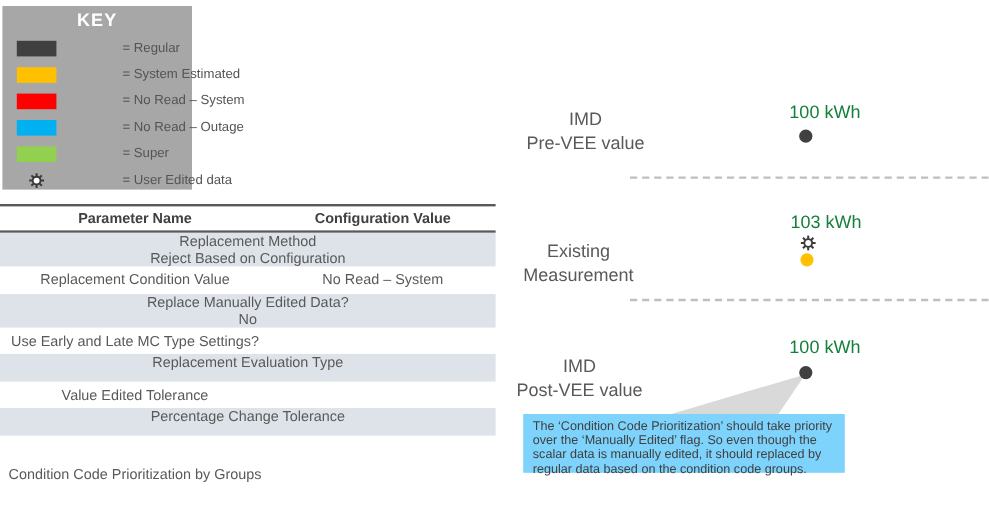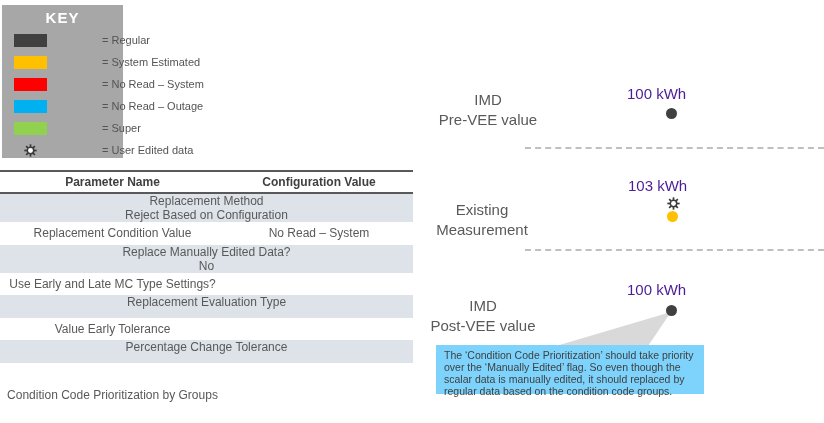--- a/index.html
+++ b/index.html
@@ -1,20 +1,20 @@
 <!DOCTYPE html>
 <html><head>
 <meta charset="utf-8">
 <style>
   html,body{margin:0;padding:0;background:#fff;}
   .canvas{position:relative;width:824px;height:423px;background:#fff;overflow:hidden;
           font-family:"Liberation Sans",sans-serif;}
 
   
-  .key-box{position:absolute;left:2px;top:5px;width:121px;height:153px;background:#a7a7a7;
+  .key-box{position:absolute;left:2px;top:5px;width:158px;height:153px;background:#a7a7a7;
            box-sizing:border-box;padding:4px 0 0 0;}
   .key-title{text-align:center;color:#ffffff;font-size:15px;font-weight:bold;letter-spacing:1px;margin-bottom:3px;}
   .key-item{display:flex;align-items:center;height:22px;padding-left:12px;gap:47px;}
   .swatch{width:33px;height:13px;flex:0 0 33px;}
   .s-regular{background:#404040;}
   .s-system-estimated{background:#FFC000;}
   .s-no-read-system{background:#FF0000;}
   .s-no-read-outage{background:#00B0F0;}
   .s-super{background:#92D050;}
   .gear-slot{width:33px;flex:0 0 33px;display:flex;justify-content:center;}
@@ -27,21 +27,21 @@
   .t-row{display:flex;min-height:22.5px;align-items:center;}
   .t-row.shaded{background:#dde3e9;flex-direction:column;}
   .t-col1{width:225px;text-align:center;}
   .t-col2{width:188px;text-align:center;}
   .t-row.tall{height:65px;}
   .t-row.tall .t-col2 div{line-height:15.5px;}
   .t-bottom{border-top:2px solid #595959;height:8px;background:#d8e6f2;width:413px;}
 
   
   .dg-label{position:absolute;width:140px;text-align:center;font-size:15px;line-height:20px;color:#595959;}
-  .dg-value{position:absolute;width:90px;text-align:left;font-size:15px;color:#4c1d95;}
+  .dg-value{position:absolute;width:90px;text-align:right;font-size:15px;color:#15803d;}
   .dot{position:absolute;width:11px;height:11px;border-radius:50%;}
   .dot-dark{background:#404040;}
   .dot-amber{background:#FFC000;}
   .dash-line{position:absolute;width:299px;border-top:2px dashed #bfbfbf;}
   .gear-pos{position:absolute;}
   .tail-svg{position:absolute;left:0;top:0;pointer-events:none;}
   .callout{position:absolute;left:436px;top:345px;width:268px;height:49px;background:#7dd3fc;
            box-sizing:border-box;padding:4px 8px;font-size:10.5px;line-height:12px;color:#404040;}
 </style>
 </head>
@@ -111,21 +111,21 @@
     </div>
     <div class="t-row">
       <div class="t-col1">Use Early and Late MC Type Settings?</div>
       <div class="t-col2"></div>
     </div>
     <div class="t-row shaded">
       <div class="t-col1">Replacement Evaluation Type</div>
       <div class="t-col2"></div>
     </div>
     <div class="t-row">
-      <div class="t-col1">Value Early Tolerance</div>
+      <div class="t-col1">Value Edited Tolerance</div>
       <div class="t-col2"></div>
     </div>
     <div class="t-row shaded">
       <div class="t-col1">Percentage Change Tolerance</div>
       <div class="t-col2"></div>
     </div>
     <div class="t-row tall">
       <div class="t-col1">Condition Code Prioritization by Groups</div>
     </div>
     <div class="t-bottom"></div>

